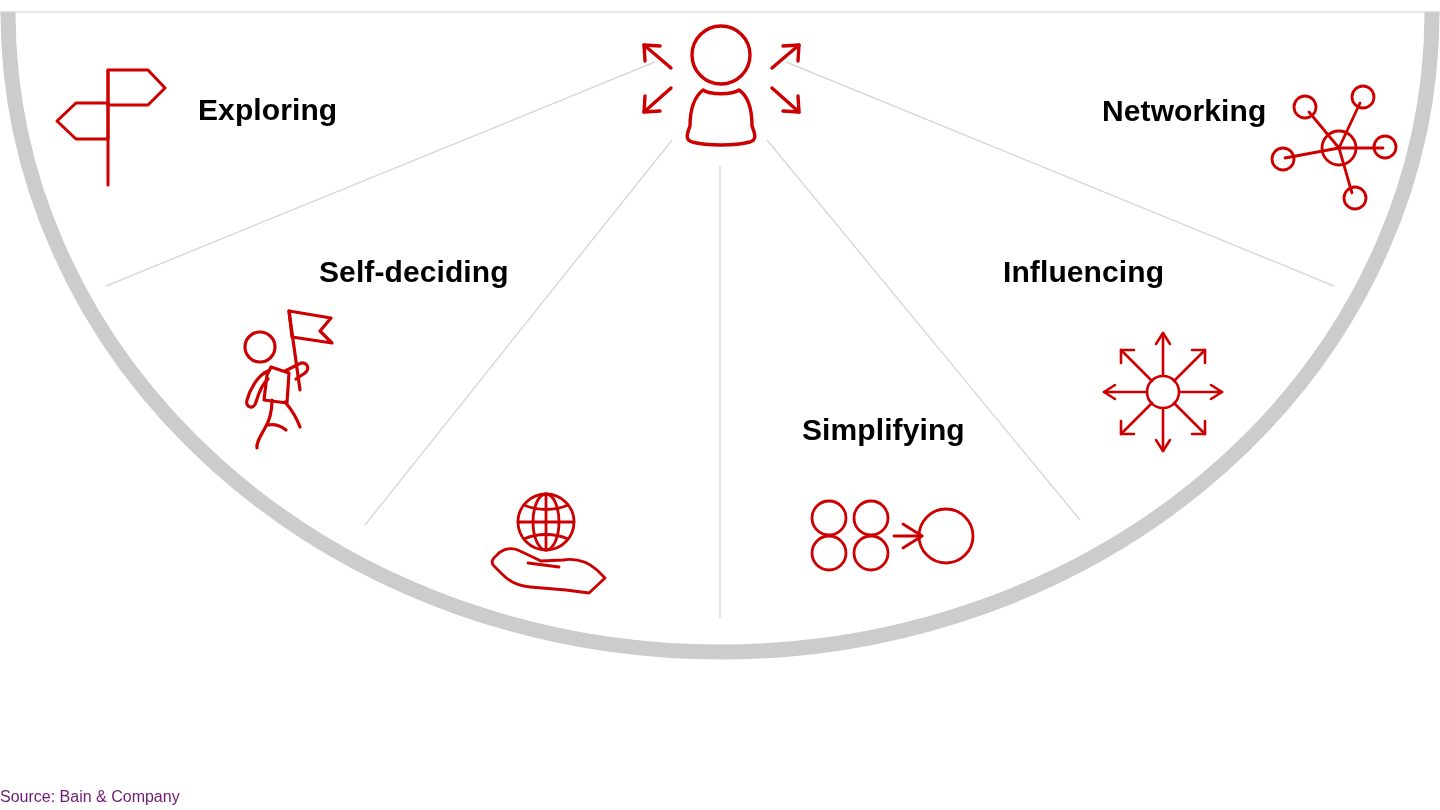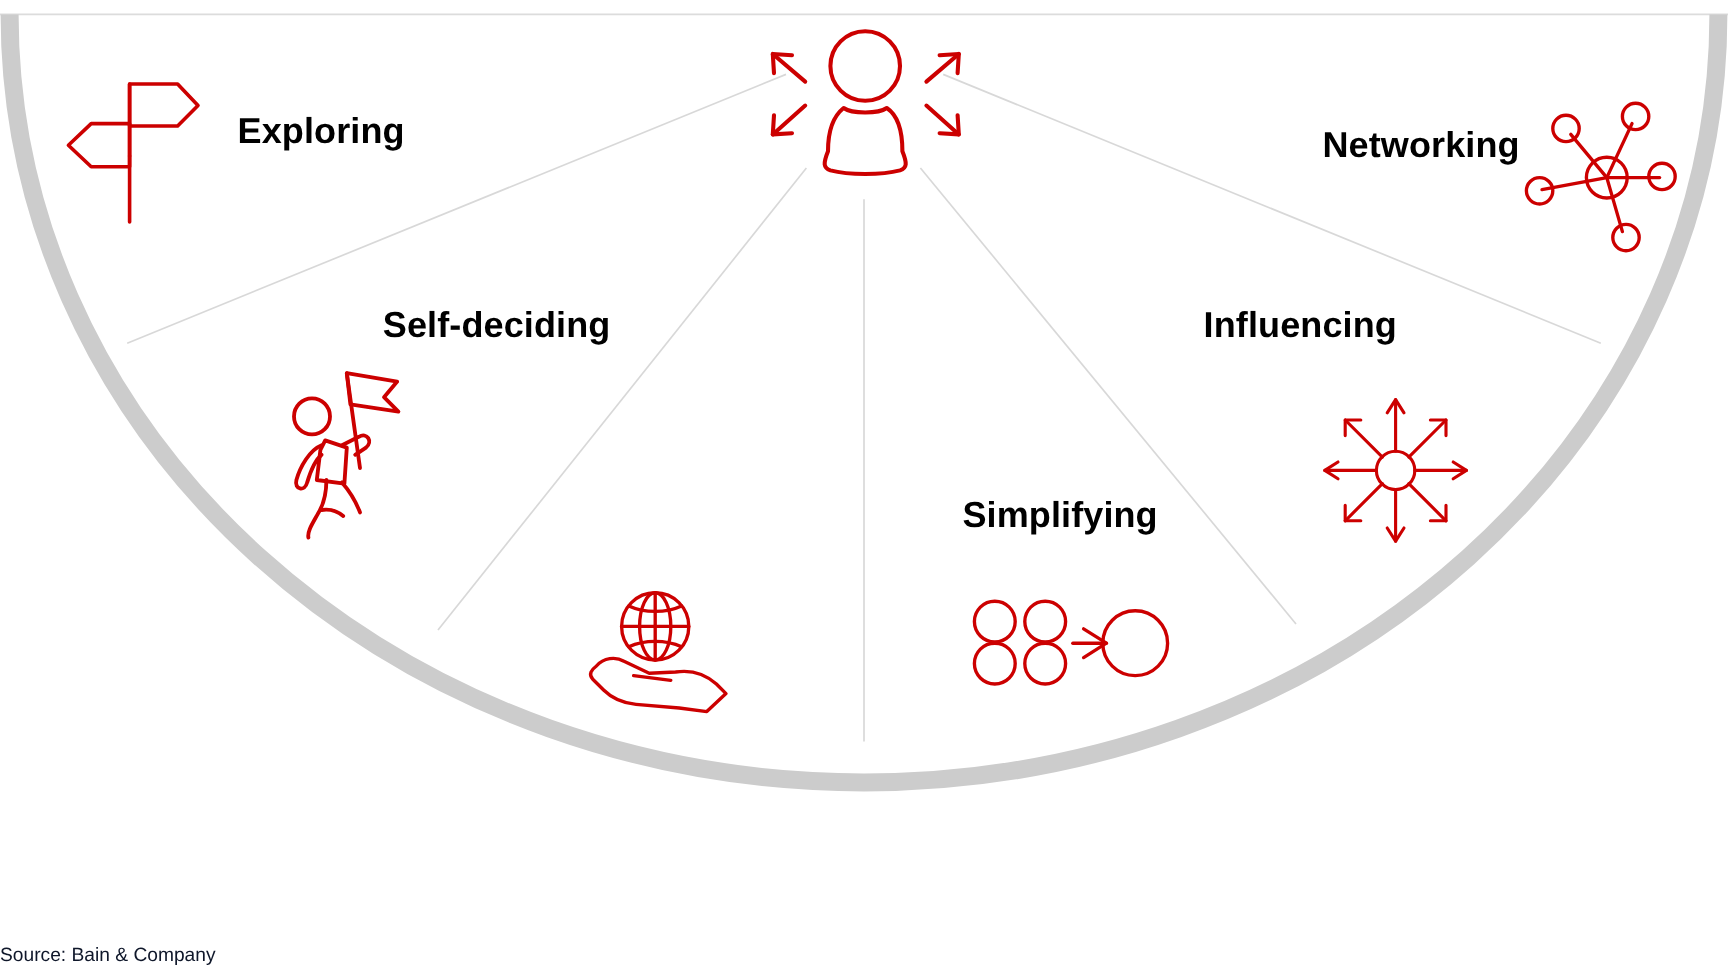--- a/index.html
+++ b/index.html
@@ -35,21 +35,21 @@
     text-align: center;
     letter-spacing: 0.1px;
     margin-left: 20px;
   }
   .source-note {
     position: absolute;
     left: 0px;
     top: 788px;
     font-family: "Liberation Sans", sans-serif;
     font-size: 16px;
-    color: #0f172a;
+    color: #701a75;
   }
 </style>
 </head>
 <body>
 
 <div id="page">
 
   <svg id="fan-svg" viewBox="0 0 1440 810">
 
     <line x1="0" y1="12" x2="1440" y2="12" stroke="#dcdcdc" stroke-width="1.5"></line>
@@ -182,17 +182,17 @@
 
   <div class="seg-label" style="left:178px; top:92px; text-align:left;">Exploring</div>
 
   <div class="seg-label" style="left:299px; top:254px; text-align:right;">Self-deciding</div>
 
 
   <div class="seg-label" style="left:782px; top:412px; text-align:right;">Simplifying</div>
 
   <div class="seg-label" style="left:983px; top:254px; text-align:center;">Influencing</div>
 
-  <div class="seg-label" style="left:1082px; top:104px; text-align:left;">Networking</div>
+  <div class="seg-label" style="left:1082px; top:93px; text-align:left;">Networking</div>
 
   <div class="source-note">Source: Bain &amp; Company</div>
 
 </div>
 
 </body></html>

